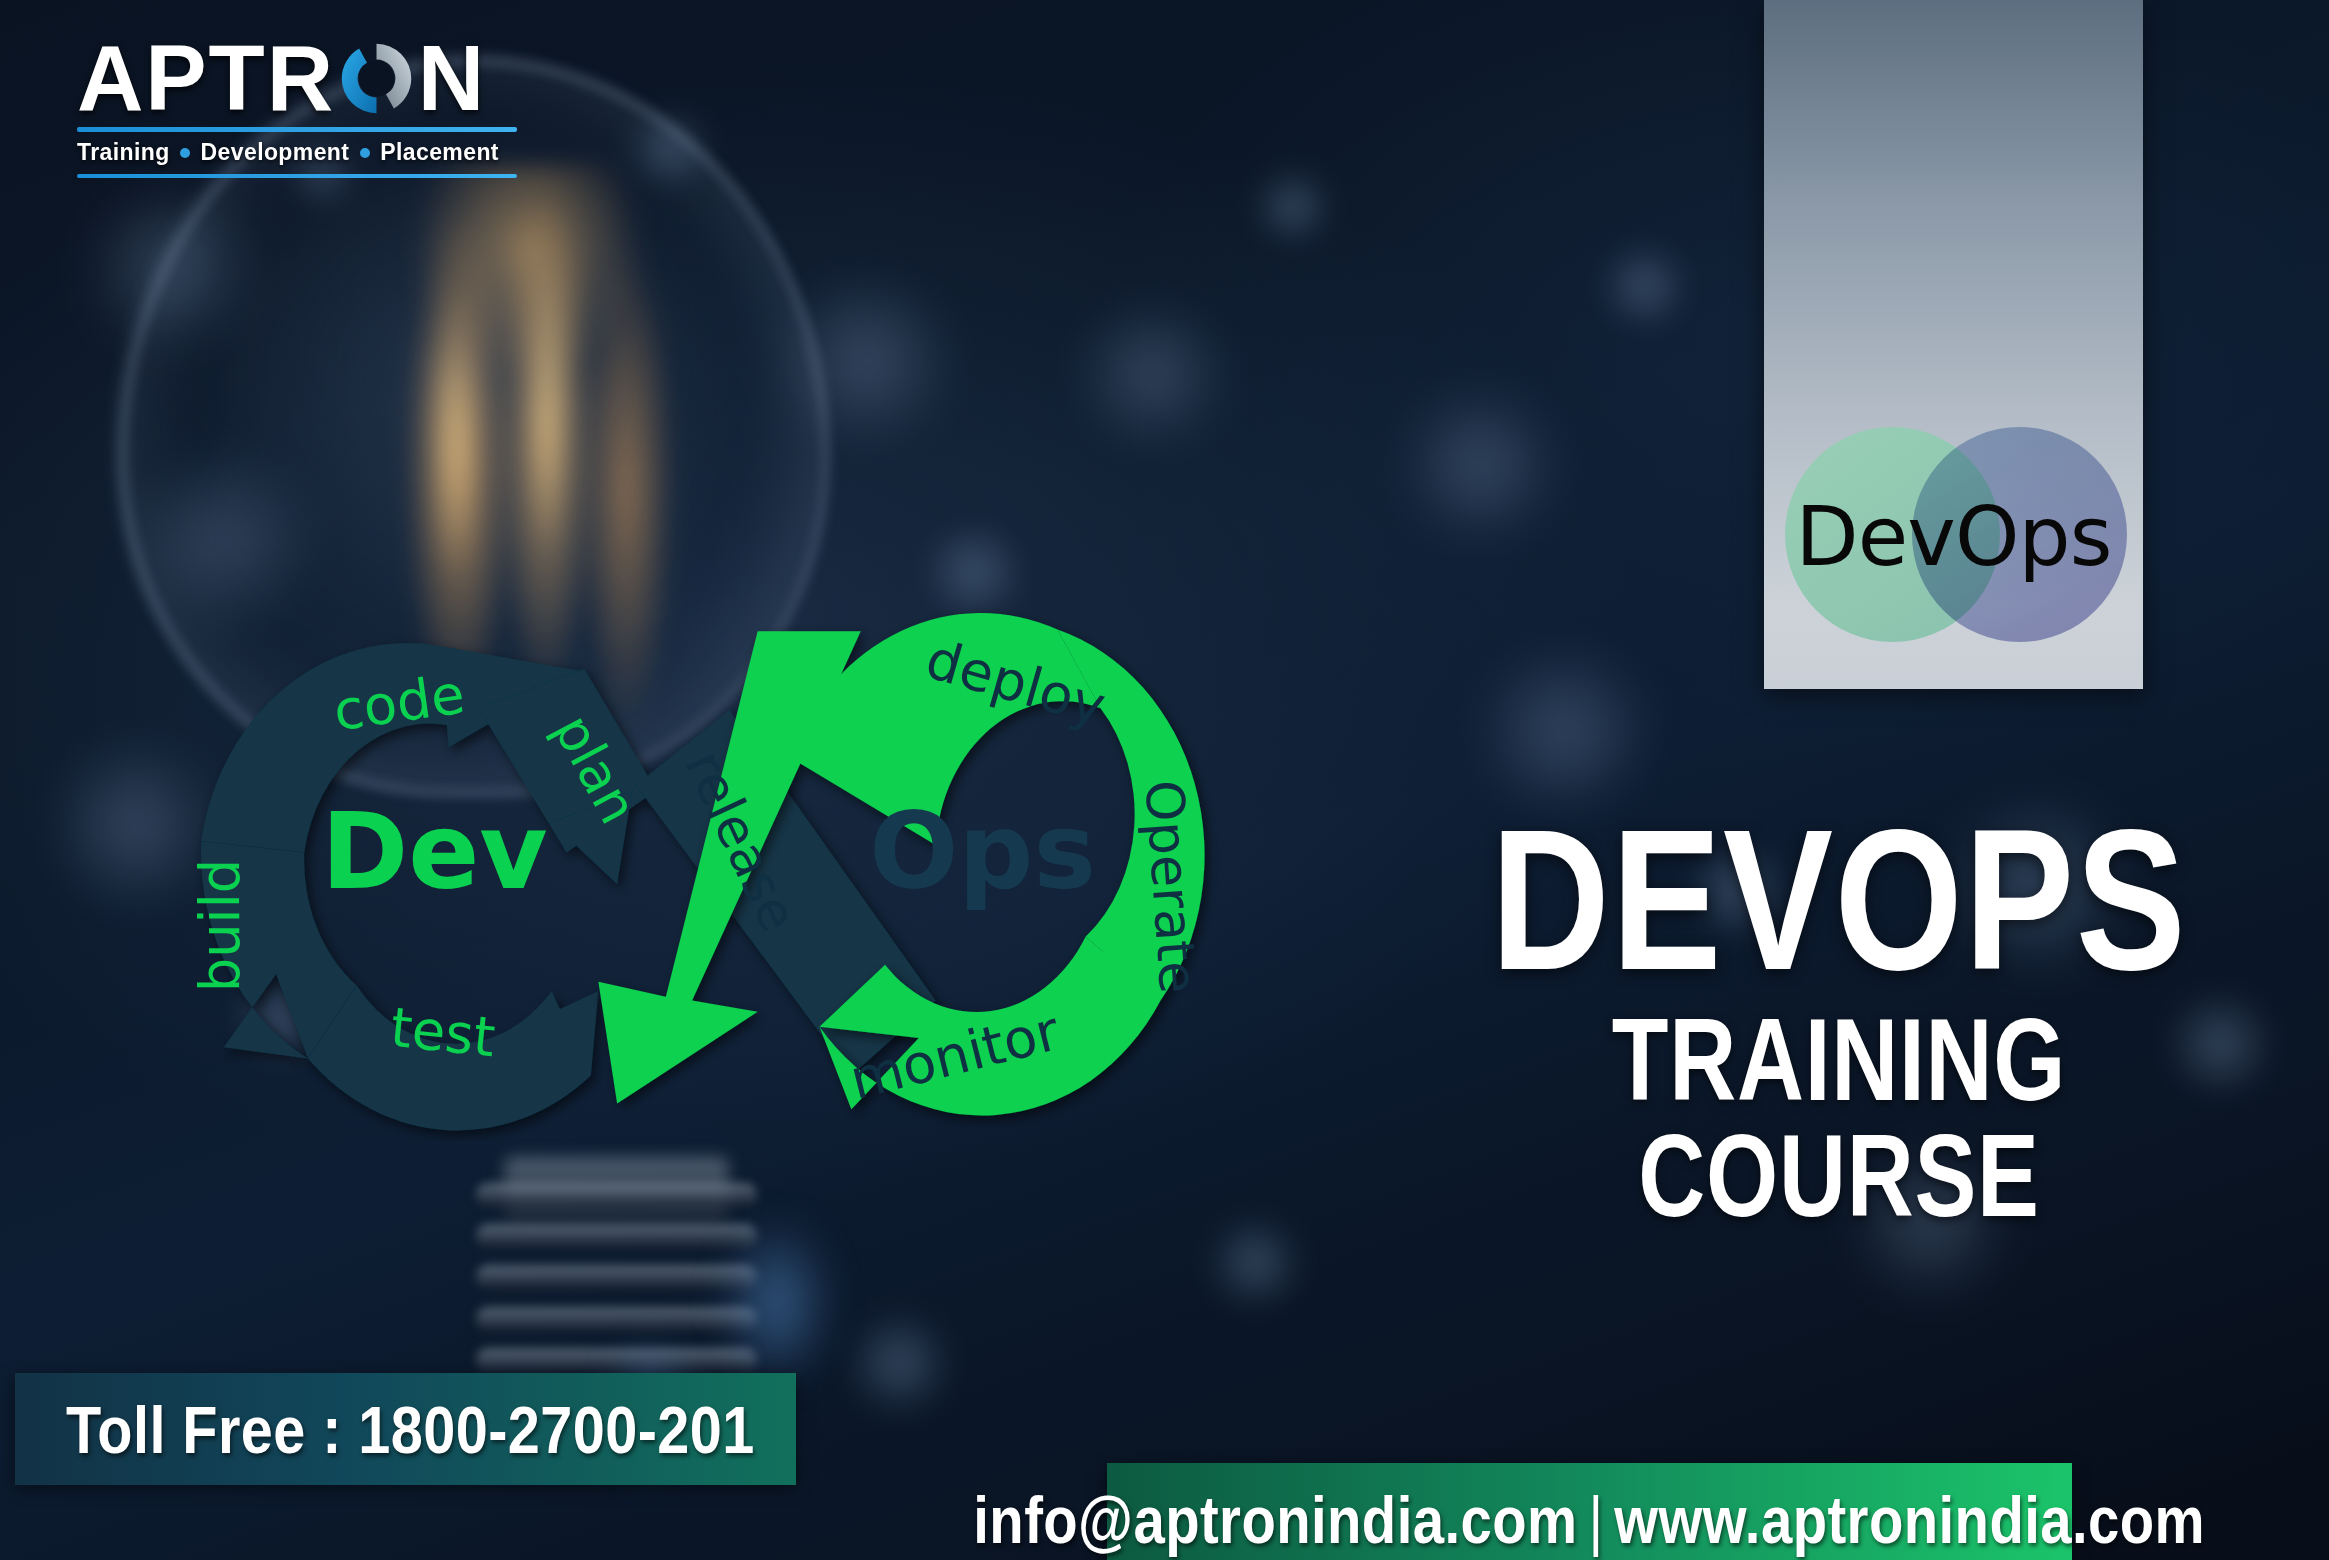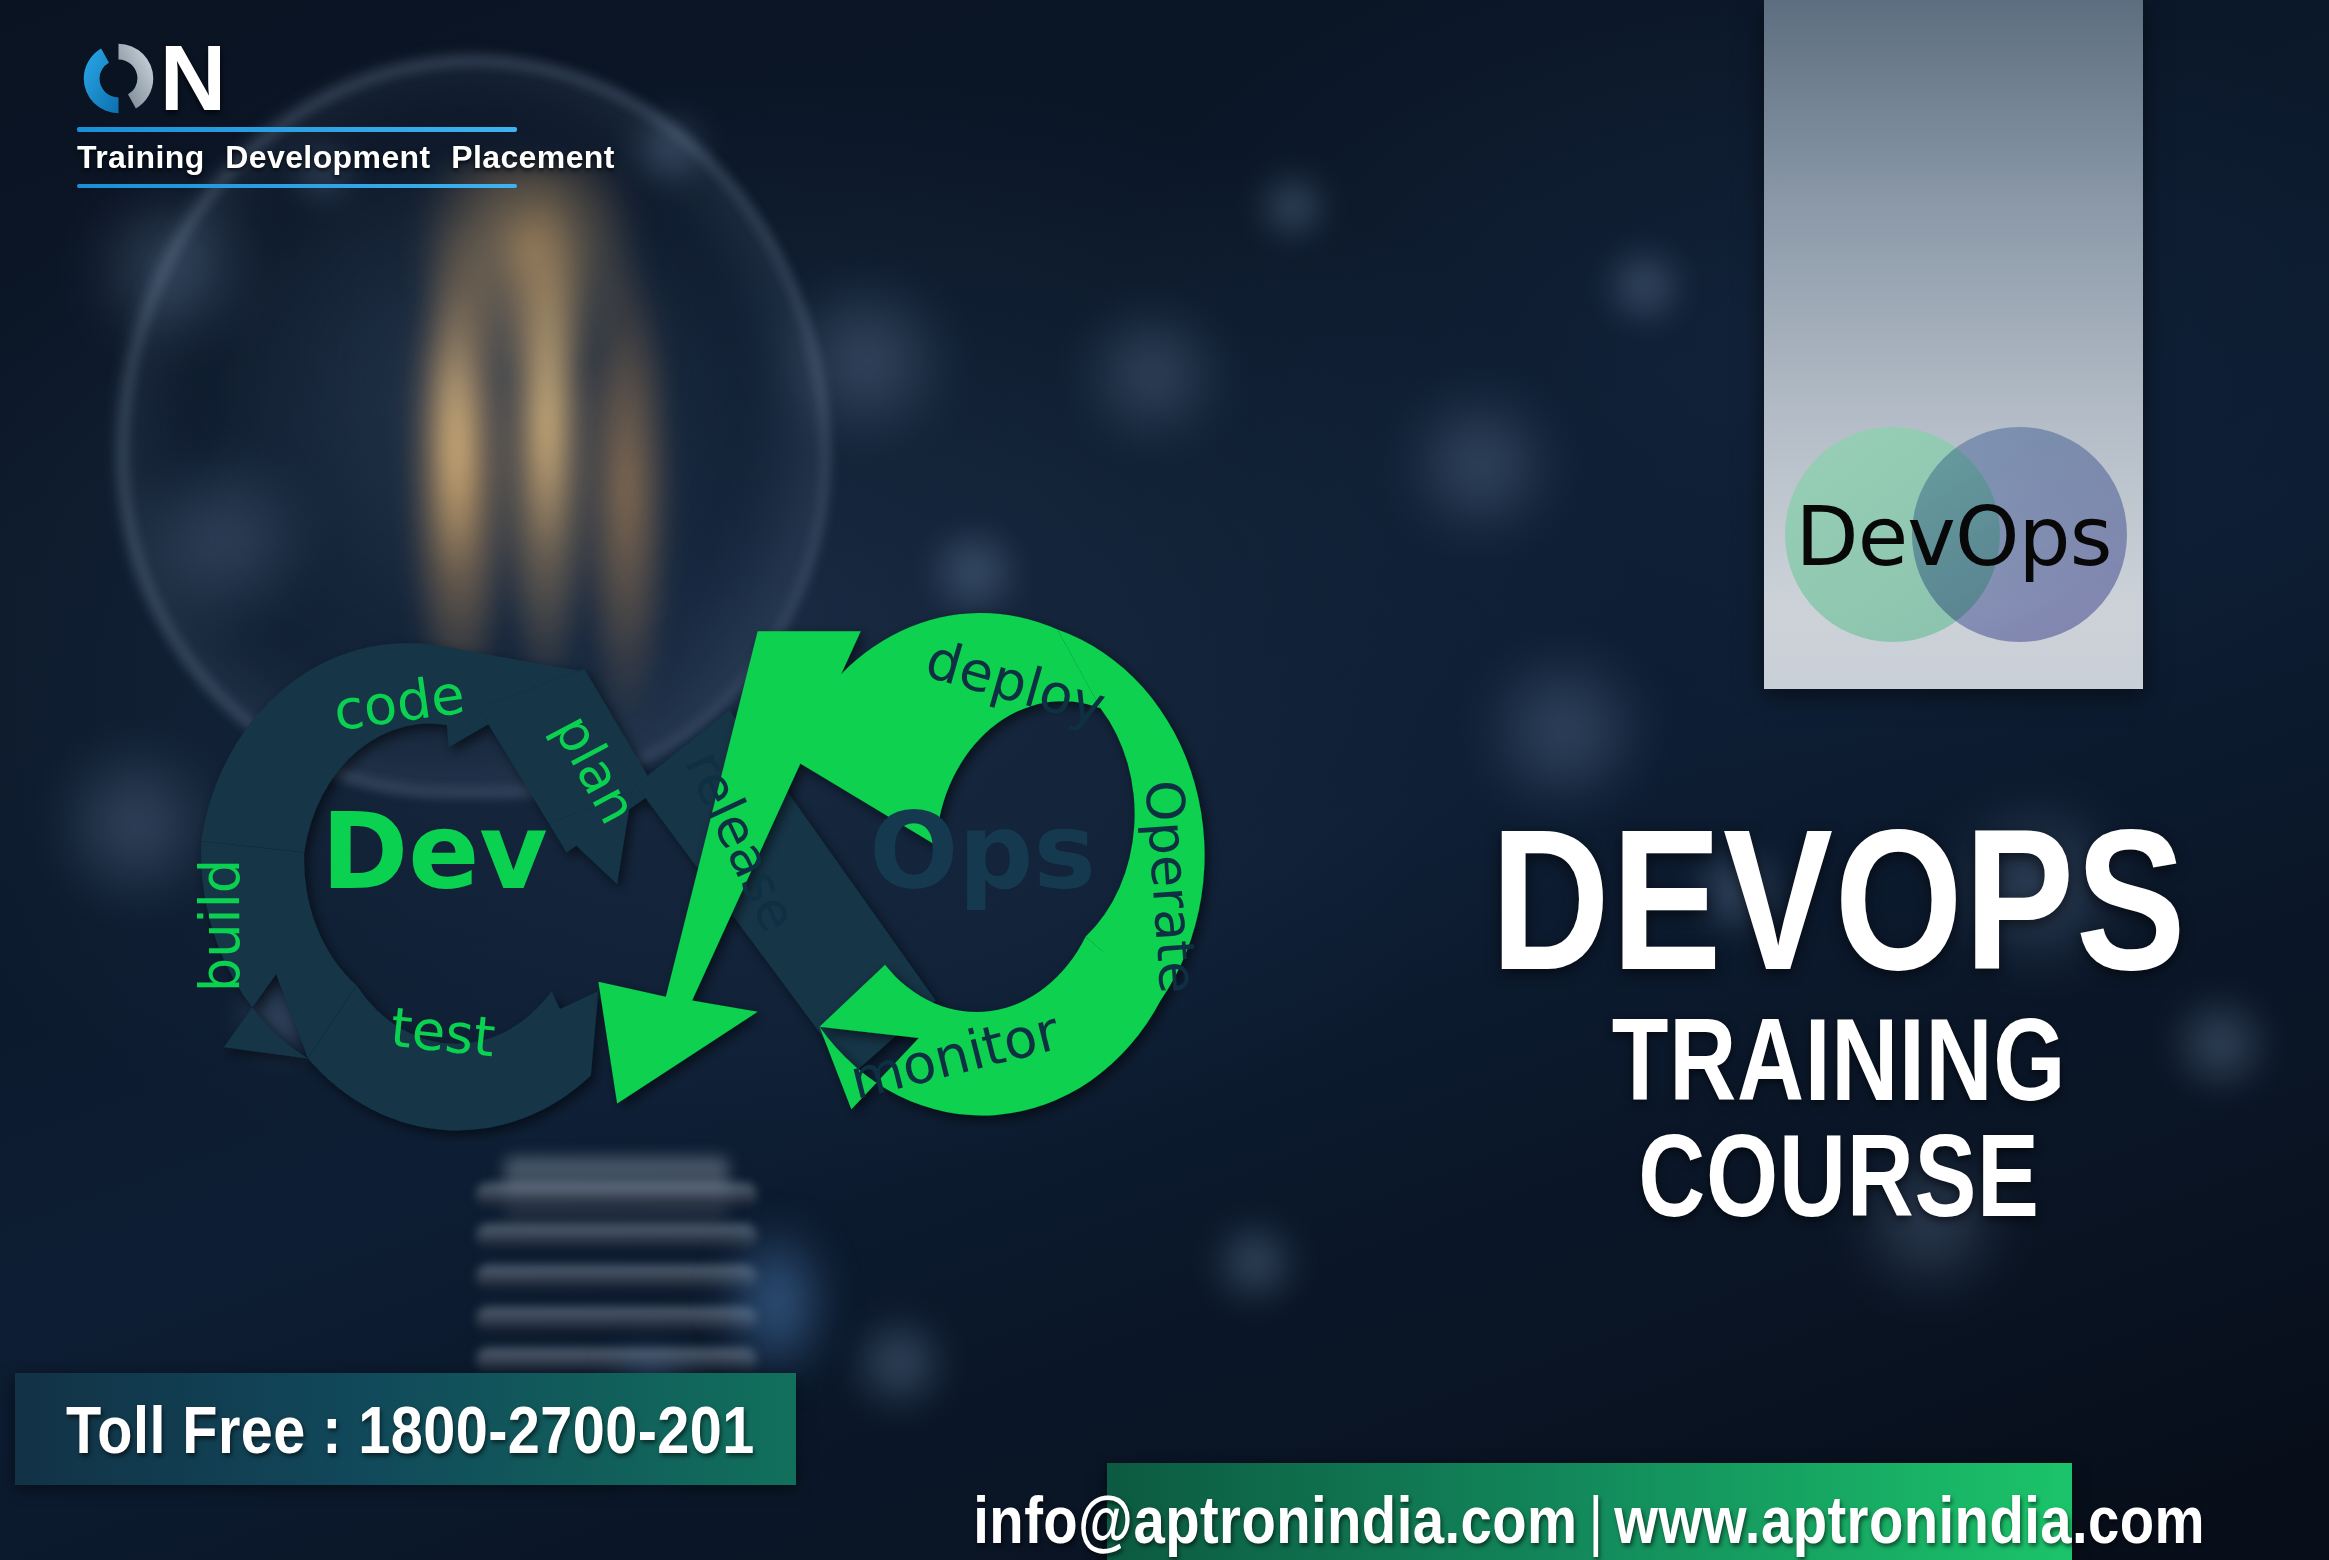--- a/index.html
+++ b/index.html
@@ -83,21 +83,21 @@
     text-shadow:0 2.8px 6.6px rgba(0,0,0,.75);
   }
   .logo-swirl{
     position:relative;display:inline-block;width:79px;height:79px;margin:0 1.9px;
     vertical-align:middle;
   }
   .logo-swirl svg{display:block;}
   .logo-rule{height:4.7px;background:linear-gradient(90deg,#1b8fd6,#3fb3ef);margin-top:6.6px;border-radius:1.9px;}
   .logo-tag{
     display:flex;align-items:center;gap:10.3px;margin-top:7.5px;
-    font-weight:bold;font-size:32px;color:#fff;letter-spacing:0.4px;
+    font-weight:bold;font-size:23px;color:#fff;letter-spacing:0.4px;
     text-shadow:0 1.9px 4.7px rgba(0,0,0,.8);
   }
   .logo-dot{width:10.3px;height:10.3px;border-radius:50%;background:#2f9fe0;display:inline-block;}
   .logo-rule2{height:3.7px;background:linear-gradient(90deg,#1b8fd6,#3fb3ef);margin-top:7.5px;border-radius:1.9px;}
 
   
   .venn-panel{
     position:absolute;left:1764px;top:0;width:379px;height:689px;
     background:linear-gradient(180deg,#5d6e80 0%,#8b99a8 30%,#b5bec8 62%,#ccd2d8 88%,#c9cfd6 100%);
     box-shadow:0 4.7px 22.5px rgba(0,0,0,.55);
@@ -197,20 +197,21 @@
     <div class="thread" style="top:58px;"></div>
     <div class="thread" style="top:99px;"></div>
     <div class="thread" style="top:141px;"></div>
     <div class="thread" style="top:182px;"></div>
   </div>
   <div class="blue-flare" style="left:721px;top:1218px;"></div>
   <div class="blue-flare" style="left:609px;top:1340px;width:84px;height:141px;"></div>
 
   <div class="logo">
     <div class="logo-word">
+      <span>APTR</span>
       <span class="logo-swirl">
         <svg viewBox="0 0 100 100" width="79" height="79" aria-hidden="true">
           <defs>
             <linearGradient id="swA" x1="0" y1="0" x2="1" y2="1">
               <stop offset="0%" stop-color="#2aa8e8"></stop>
               <stop offset="100%" stop-color="#0d6fae"></stop>
             </linearGradient>
             <linearGradient id="swB" x1="1" y1="0" x2="0" y2="1">
               <stop offset="0%" stop-color="#d3dde4"></stop>
               <stop offset="100%" stop-color="#6e7c88"></stop>

